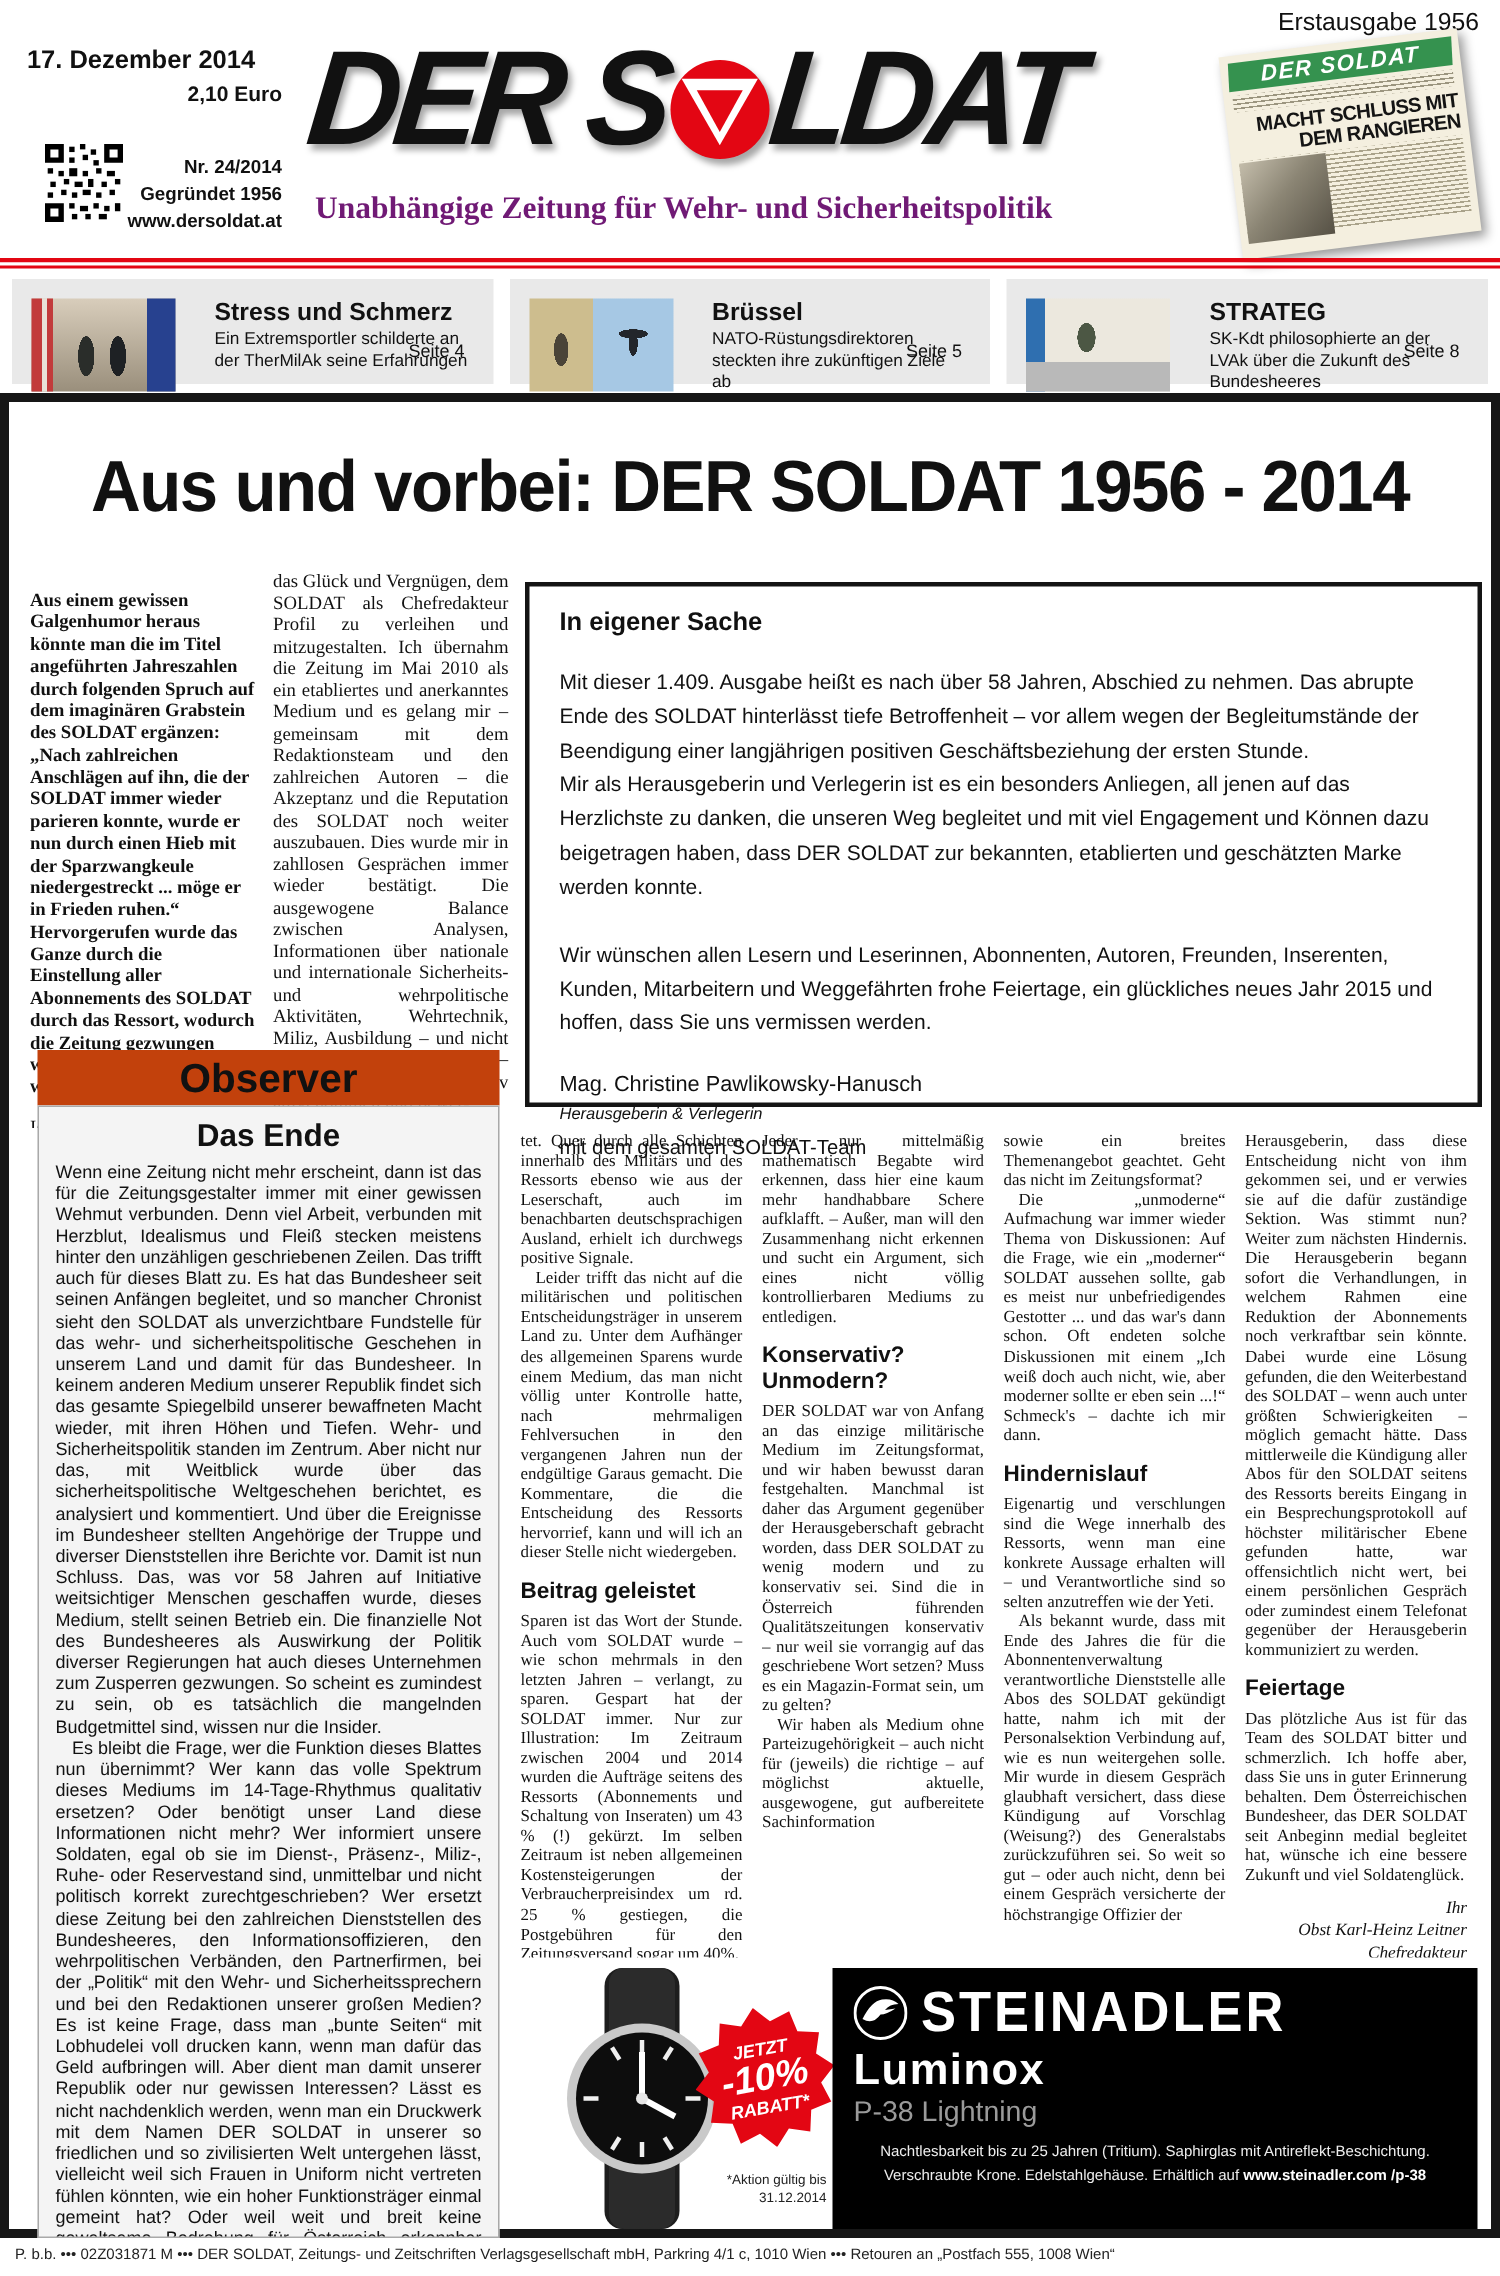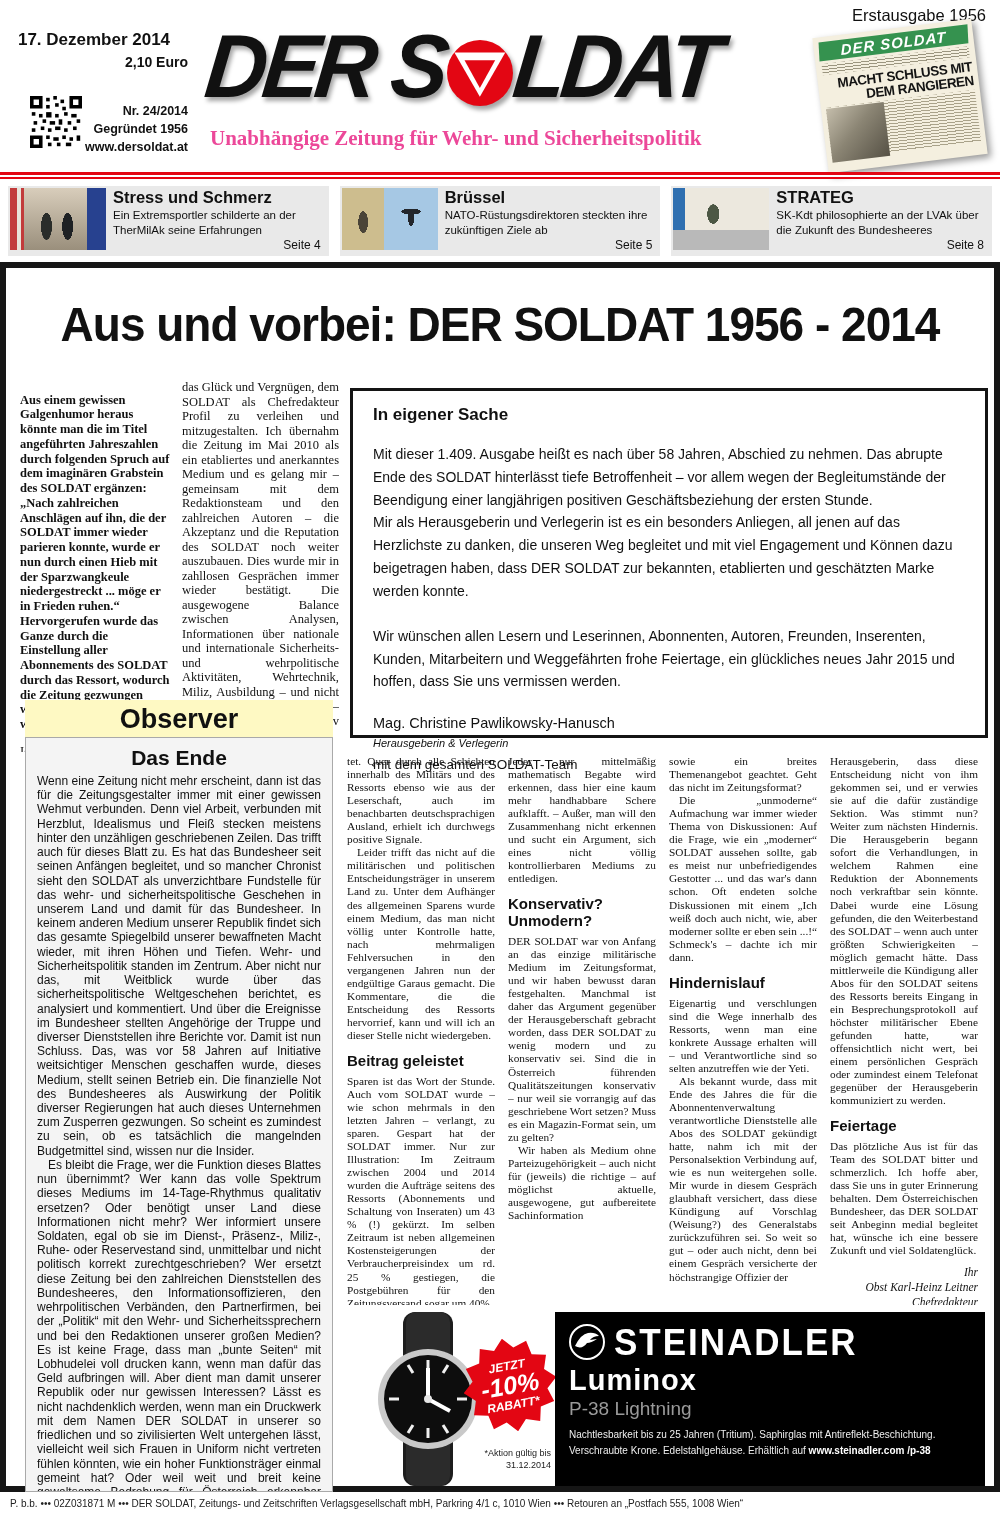--- a/index.html
+++ b/index.html
@@ -15,41 +15,41 @@
   .logo{left:206px;top:10px;width:564px;height:112px;display:flex;align-items:center;}
   .logo .lt{font-weight:bold;font-style:italic;font-size:86px;letter-spacing:-5px;
             transform:skewX(-6deg) scaleY(1.04);text-shadow:3px 4px 4px rgba(0,0,0,.35);white-space:nowrap;}
   .roundel{width:66px;height:66px;border-radius:50%;background:#e30613;position:relative;flex:none;
            margin:14px 1px 0 3px;box-shadow:3px 4px 4px rgba(0,0,0,.35);}
   .roundel::before{content:"";position:absolute;inset:9%;background:#fff;
            clip-path:polygon(50% 94%,3% 12%,97% 12%);}
   .roundel::after{content:"";position:absolute;inset:23%;background:#e30613;
            clip-path:polygon(50% 92%,7% 14%,93% 14%);}
   .tagline{left:210px;top:126px;width:600px;font-family:"Liberation Serif",serif;
-           font-weight:bold;font-size:21px;color:#ec4899;}
+           font-weight:bold;font-size:21px;color:#701a75;}
   .first-issue{right:14px;top:6px;font-size:16.5px;}
   .old-paper{left:820px;top:28px;width:160px;height:136px;background:#f4efdf;
              transform:rotate(-7deg);box-shadow:3px 4px 7px rgba(0,0,0,.4);padding:5px;box-sizing:border-box;}
   .op-mast{background:#35924f;color:#fff;font-style:italic;font-weight:bold;font-size:15px;
            text-align:center;letter-spacing:1px;padding:1px 0;transform:skewX(-4deg);}
   .op-lines{height:11px;margin:3px 1px;background:repeating-linear-gradient(#f4efdf 0 2px,#9b957f 2px 3px);}
   .op-head{font-weight:900;font-size:13.5px;line-height:1.05;color:#141414;text-align:right;
            letter-spacing:-.5px;margin:1px 0 2px;}
   .op-img{float:left;width:58px;height:54px;margin:1px 4px 0 0;
           background:linear-gradient(135deg,#c4bdab 0%,#8b8574 45%,#565145 100%);}
   .op-cols{height:52px;background:repeating-linear-gradient(#f4efdf 0 2px,#a9a28a 2px 3px);}
 
   .red-rule{left:0;top:172px;width:1000px;}
   .red-rule .r1{height:3px;background:#e30613;}
   .red-rule .r2{height:2px;background:#fff;}
   .red-rule .r3{height:2px;background:#e30613;}
 
   
   .teasers{left:8px;top:186px;width:984px;height:70px;display:flex;gap:11px;}
-  .teaser{flex:1;background:#e9e9e9;display:flex;gap:5px;padding:2px;box-sizing:border-box;cursor:pointer;}
+  .teaser{flex:1;background:#e9e9e9;display:flex;gap:24px;padding:13px;box-sizing:border-box;cursor:pointer;}
   .tphoto{width:96px;height:62px;flex:none;}
   .tp1{background:
        radial-gradient(ellipse 9px 22px at 38% 62%,#2a2d2a 60%,transparent 61%),
        radial-gradient(ellipse 9px 22px at 60% 62%,#1e2124 60%,transparent 61%),
        linear-gradient(90deg,#c23b3b 0 7%,#e8e2d8 7% 11%,#c23b3b 11% 15%,transparent 15%),
        linear-gradient(90deg,transparent 0 80%,#27418f 80% 100%),
        linear-gradient(180deg,#d8cdbb,#9a8f7c);}
   .tp2{background:
        radial-gradient(ellipse 16px 5px at 72% 38%,#23262b 60%,transparent 61%),
        radial-gradient(ellipse 5px 14px at 72% 48%,#23262b 60%,transparent 61%),
@@ -85,21 +85,21 @@
           box-sizing:border-box;padding:14px 20px 10px;}
   .notice h2{margin:0 0 18px;font-size:17px;}
   .notice p{margin:0;font-size:14px;line-height:1.63;}
   .notice .gap{margin-top:22px;}
   .nsig{text-align:left;margin-top:20px;line-height:1.5;}
   .nsig .nm{font-size:14.5px;}
   .nsig .rl{font-size:11px;font-style:italic;}
   .nsig .tm{font-size:13.5px;margin-top:4px;}
 
   
-  .obs-head{left:25px;top:700px;width:308px;height:37px;background:#fef9c3;text-align:center;
+  .obs-head{left:25px;top:700px;width:308px;height:37px;background:#c2410c;text-align:center;
             font-weight:bold;font-size:27px;line-height:38px;}
   .obs-box{left:25px;top:737px;width:308px;height:755px;background:#f4f4f4;border:1px solid #a9a9a9;
            box-sizing:border-box;padding:8px 11px;overflow:hidden;}
   .obs-title{text-align:center;font-weight:bold;font-size:21px;margin:0 0 4px;}
   .obs-box p{margin:0;font-size:12px;line-height:1.185;text-align:justify;hyphens:auto;}
   .obs-box p.ind{text-indent:11px;}
 
   
   .bcol{top:755px;width:148px;height:550px;overflow:hidden;font-size:11.3px;line-height:1.155;}
   .bcol p{margin:0;}
@@ -109,21 +109,21 @@
   .col-sig{text-align:right;font-style:italic;font-weight:normal;font-size:11.5px;line-height:1.3;margin-top:8px;}
 
   
   .ad{left:347px;top:1312px;width:638px;height:174px;}
   .ad-black{position:absolute;left:208px;top:0;width:430px;height:174px;background:#000;color:#fff;
             box-sizing:border-box;padding:10px 14px;}
   .ad-brandrow{display:flex;align-items:center;gap:9px;}
   .ad-brand{font-weight:bold;font-size:35px;letter-spacing:2px;transform:scaleY(1.08);}
   .ad-product{font-weight:bold;font-size:29px;letter-spacing:1px;margin-top:2px;}
   .ad-model{font-size:19px;color:#9a9a9a;margin-top:1px;}
-  .ad-info{font-size:10px;line-height:1.55;margin-top:7px;color:#eee;}
+  .ad-info{font-size:10px;line-height:1.55;margin-top:7px;color:#eee;text-align:center;}
   .ad-info b{color:#fff;}
   .watch{position:absolute;left:18px;top:0;}
   .badge{position:absolute;left:116px;top:26px;width:94px;height:94px;background:#e30613;
          transform:rotate(-10deg);display:flex;flex-direction:column;align-items:center;justify-content:center;
          color:#fff;font-weight:bold;font-style:italic;
          clip-path:polygon(100% 50%,88.6% 60.4%,93.3% 75%,78.3% 78.3%,75% 93.3%,60.4% 88.6%,50% 100%,39.6% 88.6%,25% 93.3%,21.7% 78.3%,6.7% 75%,11.4% 60.4%,0% 50%,11.4% 39.6%,6.7% 25%,21.7% 21.7%,25% 6.7%,39.6% 11.4%,50% 0%,60.4% 11.4%,75% 6.7%,78.3% 21.7%,93.3% 25%,88.6% 39.6%);}
   .badge .b1{font-size:12px;}
   .badge .b2{font-size:25px;line-height:1;}
   .badge .b3{font-size:12px;}
   .ad-note{position:absolute;left:108px;top:136px;width:96px;font-size:9px;text-align:right;

